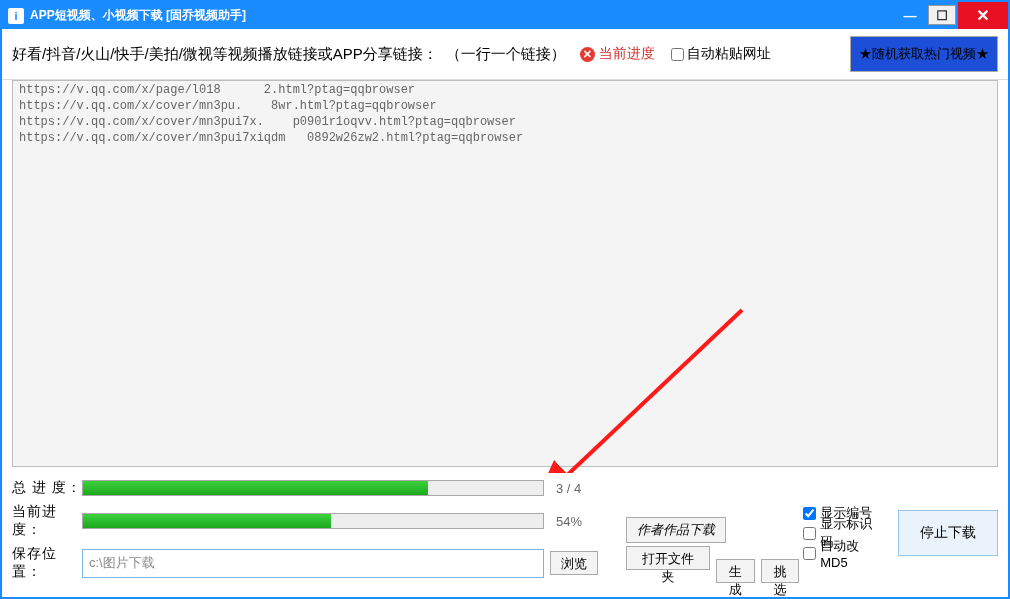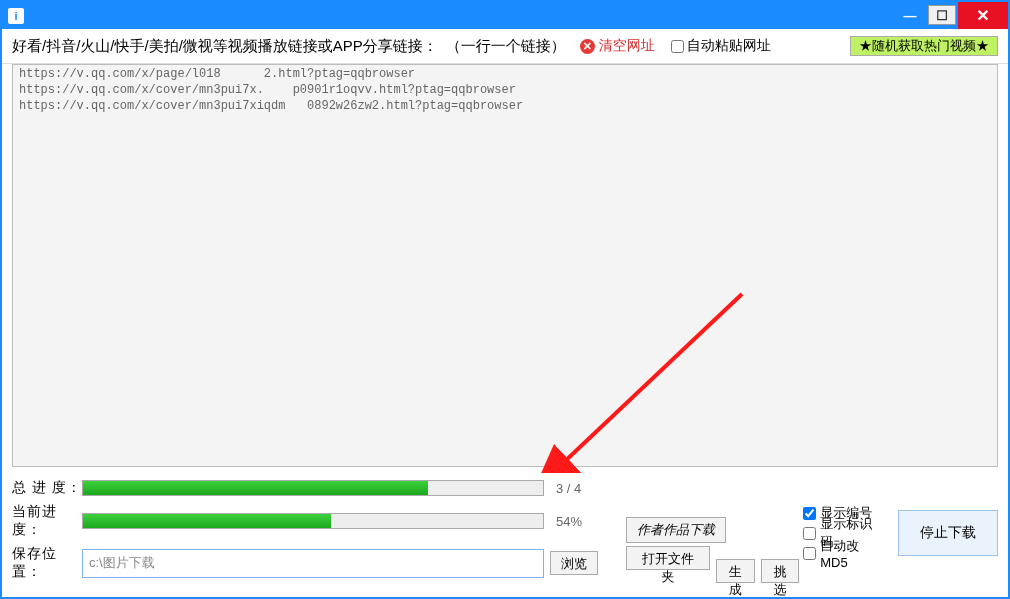--- a/index.html
+++ b/index.html
@@ -16,21 +16,21 @@
 .titlebar .win-btn.close { background: #e81123; width: 50px; font-size: 16px; }
 
 .toolbar { padding: 7px 10px; border-bottom: 1px solid #ddd; display: flex; align-items: center; }
 .toolbar .instr { font-size: 15px; color: #000; }
 .toolbar .paren { margin-left: 8px; font-size: 15px; }
 .toolbar .clear-btn { margin-left: 14px; display: flex; align-items: center; cursor: pointer; }
 .toolbar .clear-btn .x-icon { width: 15px; height: 15px; background: #e53935; border-radius: 50%; color: #fff; display: flex; align-items: center; justify-content: center; font-size: 11px; font-weight: bold; margin-right: 4px; }
 .toolbar .clear-btn span.t { color: #d32f2f; font-size: 14px; }
 .toolbar .chk-wrap { margin-left: 16px; display: flex; align-items: center; font-size: 14px; }
 .toolbar .chk-wrap input { margin-right: 3px; }
-.toolbar .hot-btn { margin-left: auto; border: 1px solid #aaa; background: #bef264; padding: 0 8px; font-size: 13px; cursor: pointer; }
+.toolbar .hot-btn { margin-left: auto; border: 1px solid #aaa; background: #1d4ed8; padding: 8px 8px; font-size: 13px; cursor: pointer; }
 
 .urlbox-wrap { flex: 1; padding: 0 10px 6px 10px; }
 .urlbox { width: 100%; height: 100%; border: 1px solid #bdbdbd; background: #f4f4f4; padding: 1px 6px; font-family: "Courier New", monospace; font-size: 12px; color: #666; resize: none; white-space: pre; overflow: auto; position: relative; }
 .urlbox .line { line-height: 16px; }
 
 
 .arrow-svg { position: absolute; pointer-events: none; }
 
 .bottom { padding: 6px 10px 10px 10px; }
 .row { display: flex; align-items: center; margin-bottom: 6px; }
@@ -55,43 +55,44 @@
 .chk2 input { margin-right: 4px; }
 .chk-col { display: flex; flex-direction: column; justify-content: space-between; height: 60px; }
 </style>
 </head>
 <body>
 
 <div class="window">
 
   <div class="titlebar">
     <div class="app-icon">i</div>
+    <span>APP短视频、小视频下载 [固乔视频助手]</span>
     <div class="win-controls">
       <div class="win-btn min">—</div>
       <div class="win-btn max">☐</div>
       <div class="win-btn close">✕</div>
     </div>
   </div>
 
   <div class="toolbar">
     <span class="instr">好看/抖音/火山/快手/美拍/微视等视频播放链接或APP分享链接：</span>
     <span class="paren">（一行一个链接）</span>
     <div class="clear-btn">
       <div class="x-icon">✕</div>
-      <span class="t">清空网址</span>
+      <span class="t">当前进度</span>
     </div>
     <label class="chk-wrap">
       <input type="checkbox" style="">
       <span>自动粘贴网址</span>
     </label>
     <button class="hot-btn">★随机获取热门视频★</button>
   </div>
 
   <div class="urlbox-wrap" style="position:relative;">
-    <div class="urlbox" id="urlbox"><div class="line">https://v.qq.com/x/page/l018      2.html?ptag=qqbrowser</div><div class="line">https://v.qq.com/x/cover/mn3pui7x.    p0901r1oqvv.html?ptag=qqbrowser</div><div class="line">https://v.qq.com/x/cover/mn3pui7xiqdm   0892w26zw2.html?ptag=qqbrowser</div></div>
+    <div class="urlbox" id="urlbox"><div class="line">https://v.qq.com/x/page/l018      2.html?ptag=qqbrowser</div><div class="line">https://v.qq.com/x/cover/mn3pu.    8wr.html?ptag=qqbrowser</div><div class="line">https://v.qq.com/x/cover/mn3pui7x.    p0901r1oqvv.html?ptag=qqbrowser</div><div class="line">https://v.qq.com/x/cover/mn3pui7xiqdm   0892w26zw2.html?ptag=qqbrowser</div></div>
 
     <svg class="arrow-svg" style="left:0;top:0;width:100%;height:100%;">
       <defs>
         <marker id="ah" markerWidth="12" markerHeight="10" refX="2" refY="5" orient="auto">
           <polygon points="0,0 12,5 0,10" fill="#ff1a1a"></polygon>
         </marker>
       </defs>
       <line x1="740" y1="230" x2="560" y2="400" stroke="#ff1a1a" stroke-width="4" marker-end="url(#ah)"></line>
     </svg>
   </div>

